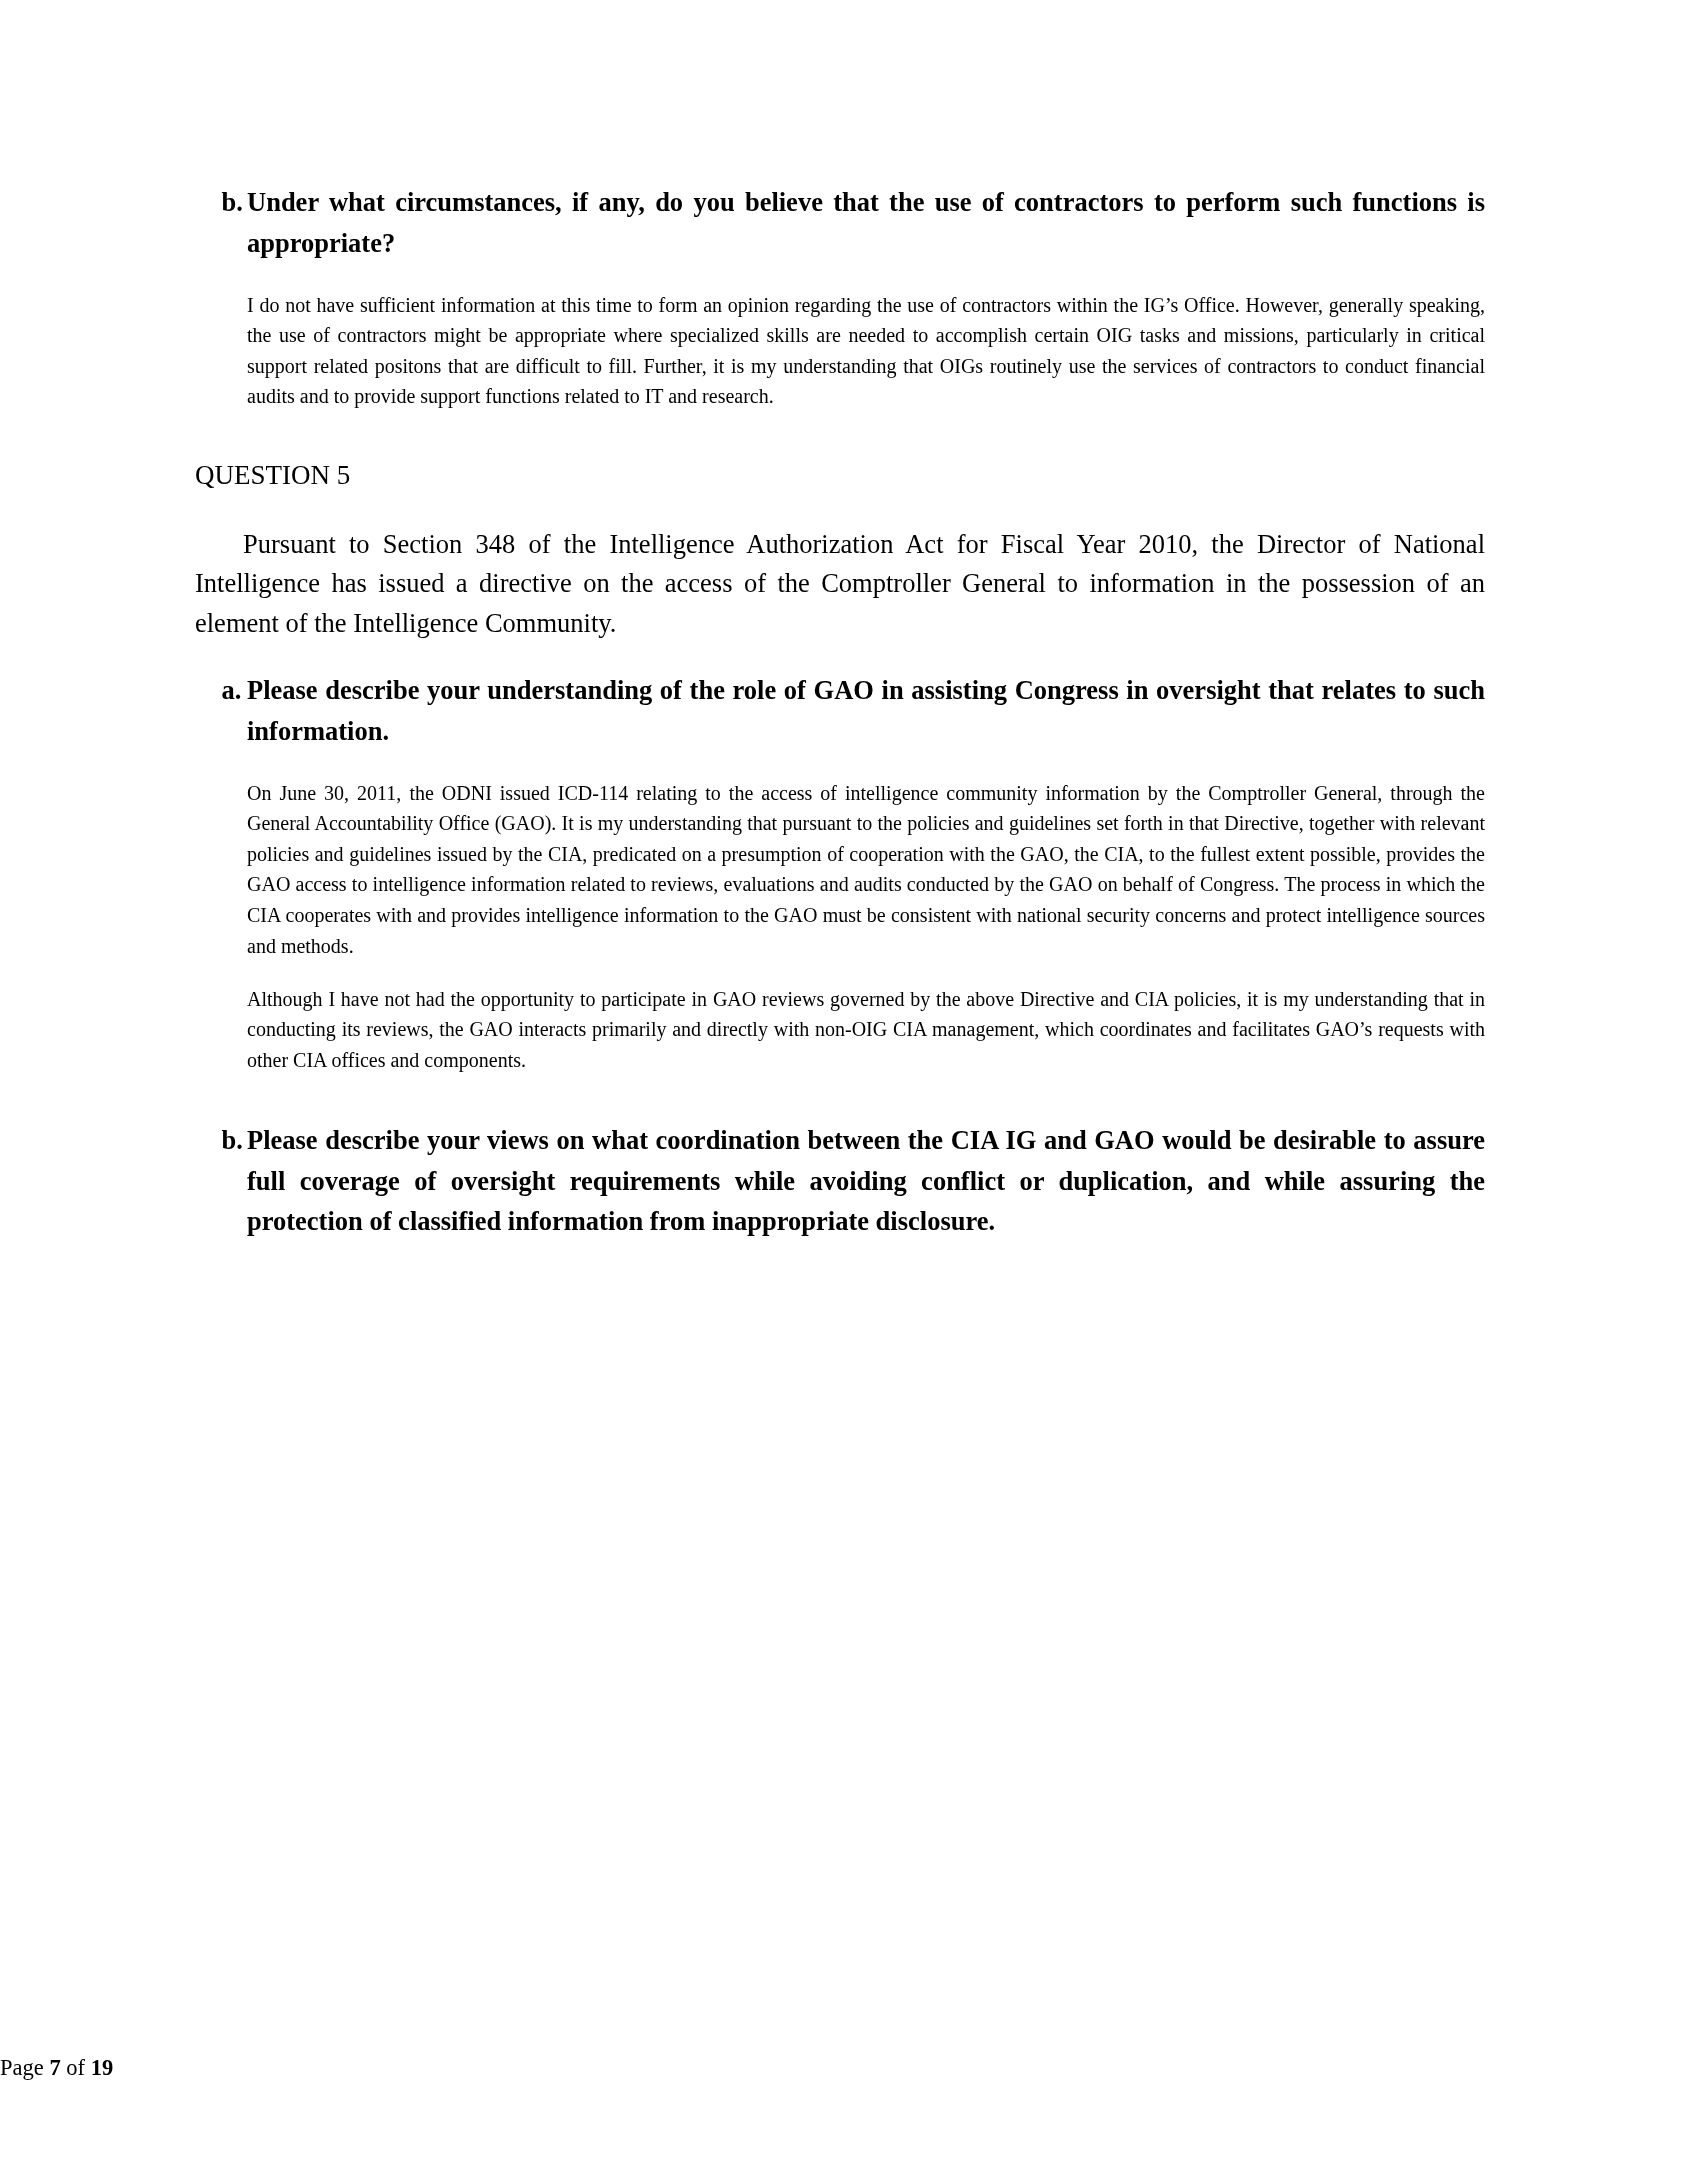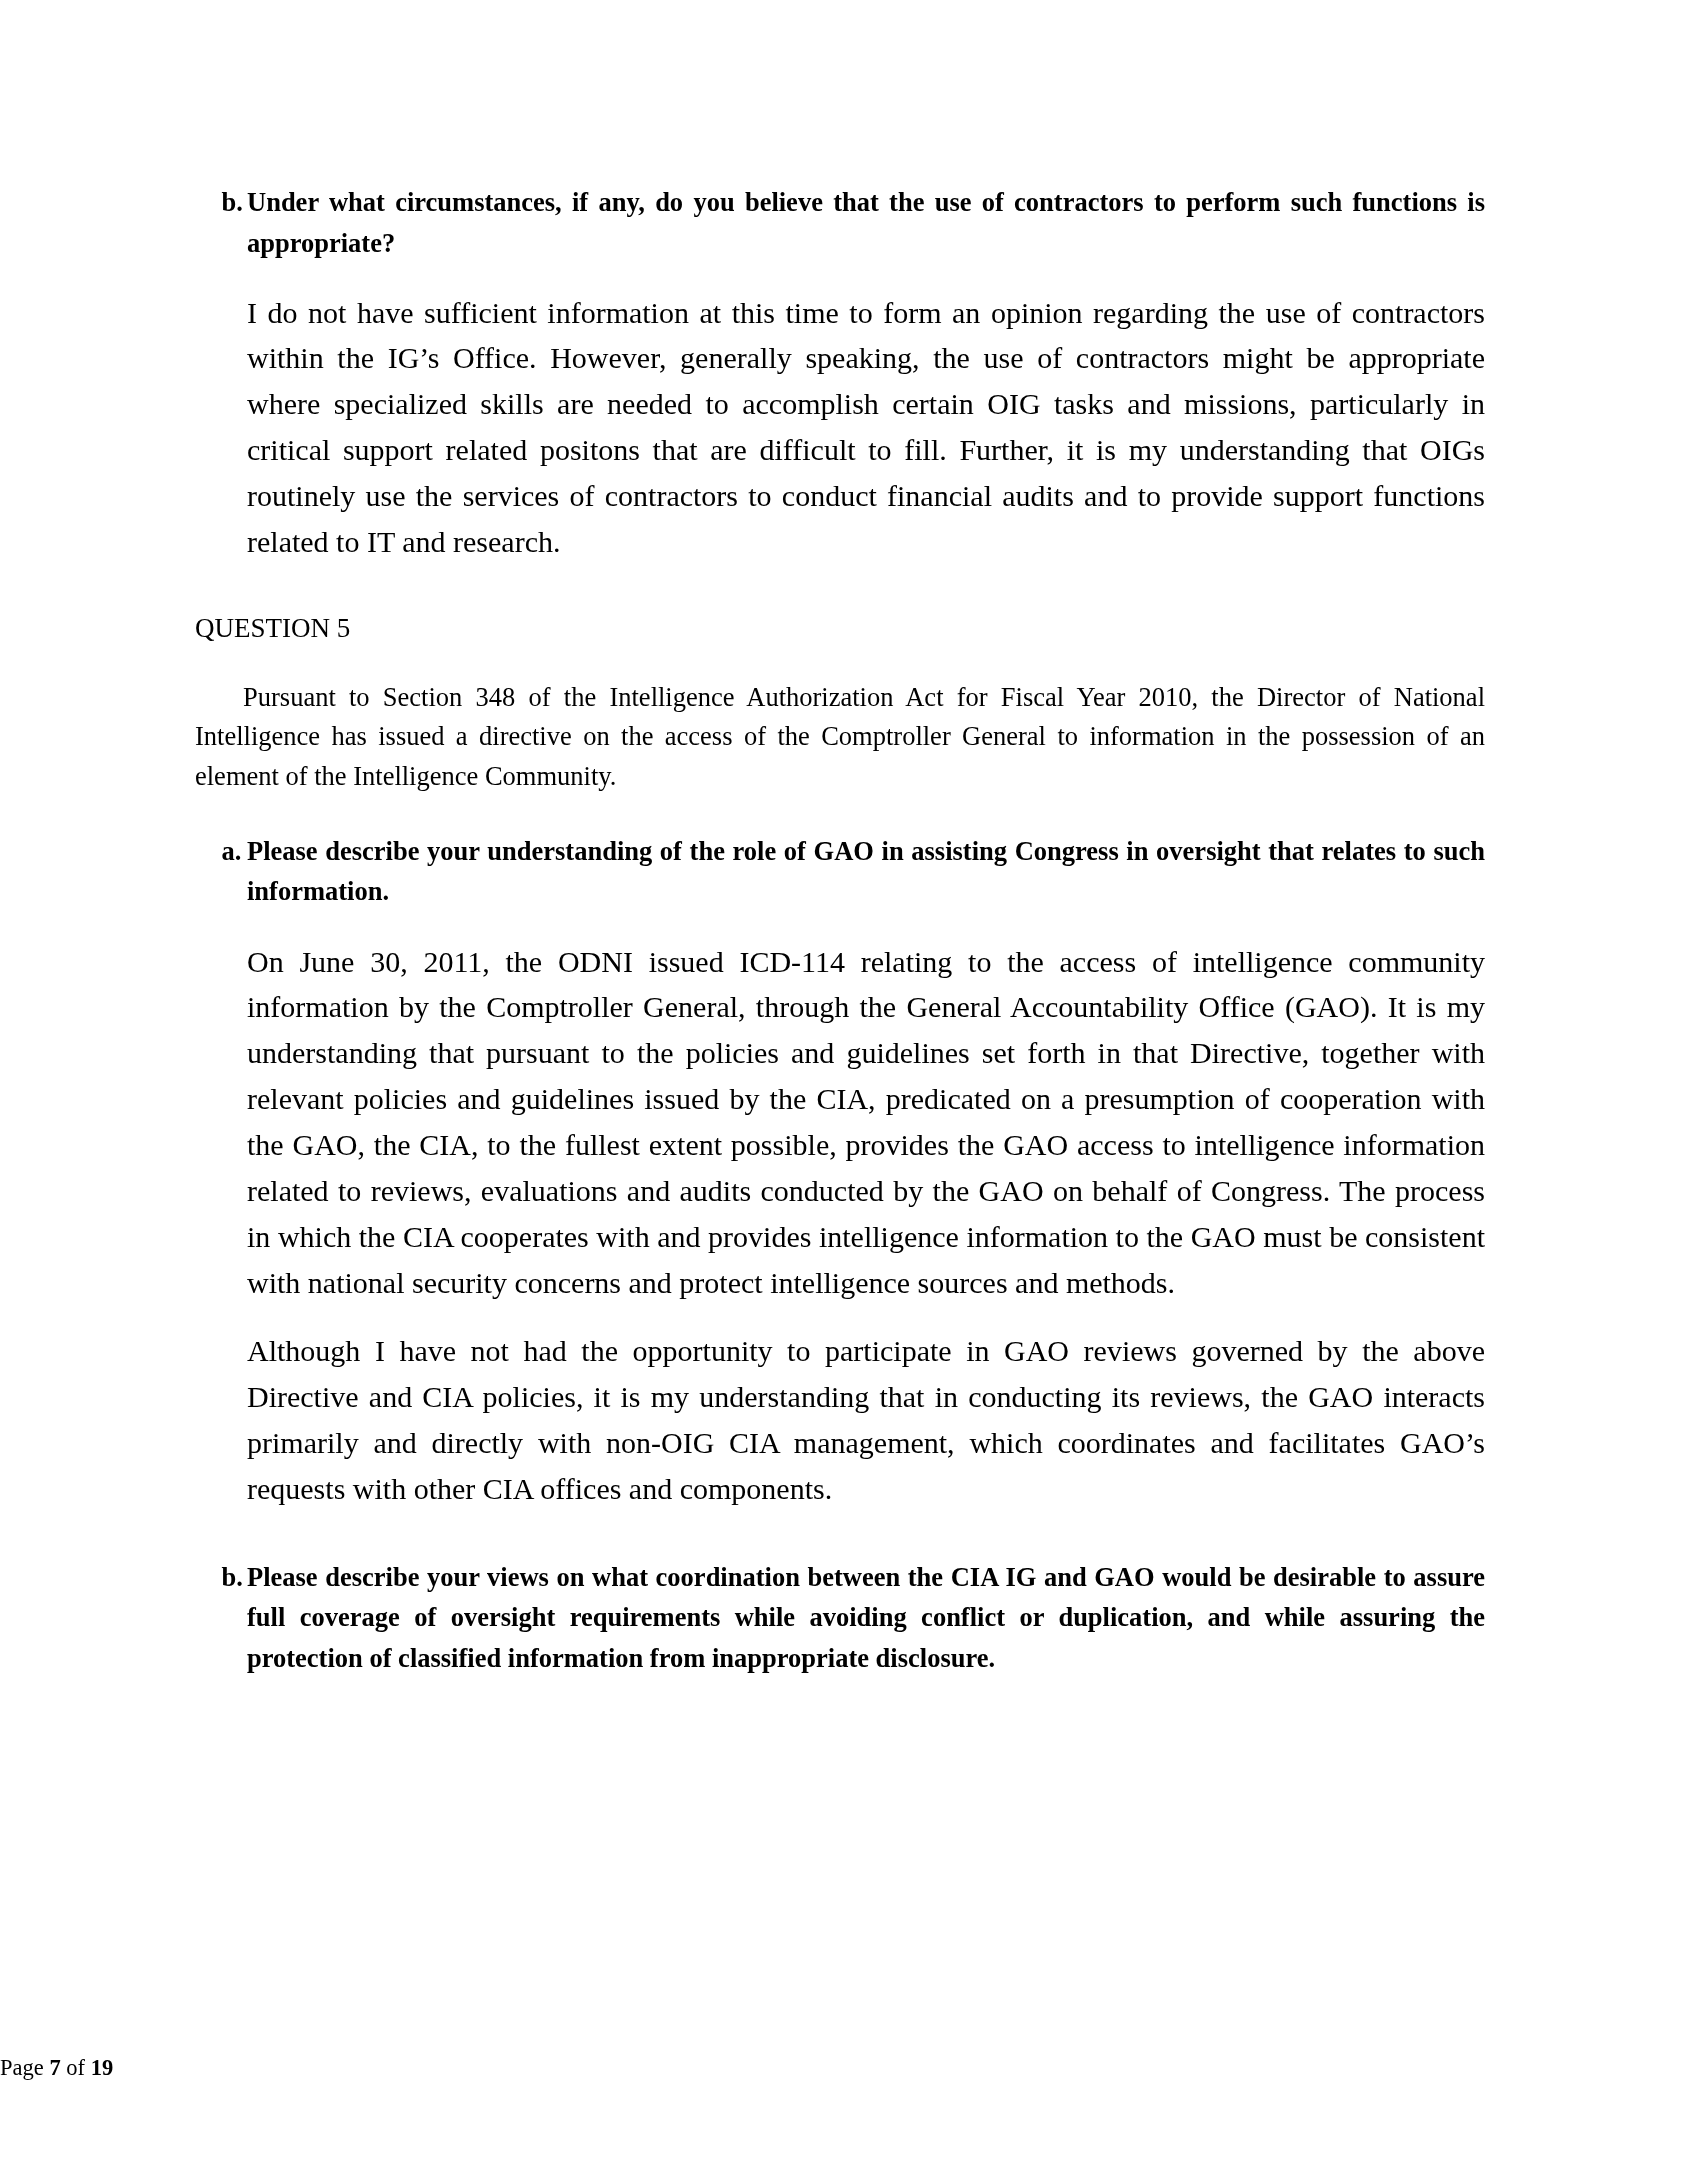--- a/index.html
+++ b/index.html
@@ -48,21 +48,21 @@
   }
   .item-q {
     font-size: 26.5px;
     line-height: 1.53;
     font-weight: bold;
     text-align: justify;
     text-justify: inter-word;
     margin: 0 0 26.5px 0;
   }
   .item-a {
-    font-size: 30px;
+    font-size: 20px;
     line-height: 1.53;
     text-align: justify;
     margin: 0 0 22.5px 0;
   }
   .item-a.last { margin-bottom: 0; }
 
   .section-heading {
     font-size: 27px;
     font-weight: bold;
     font-style: italic;
@@ -72,21 +72,21 @@
   .question-heading {
     font-size: 27px;
     font-weight: normal;
     margin: 0 0 30px 0;
     line-height: 1.4;
   }
   .intro-para {
     font-size: 26.5px;
     line-height: 1.5;
     text-align: justify;
-    margin: 0 0 34px 0;
+    margin: 0 0 26px 0;
     text-indent: 48px;
   }
 
   .gap-sm { height: 17px; }
 
   .footer {
     position: absolute;
     left: 0;
     right: 0;
     bottom: 101px;

